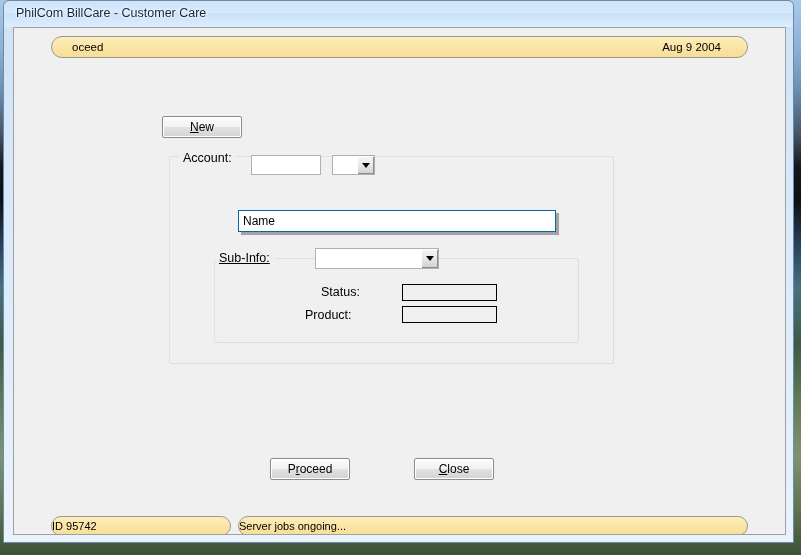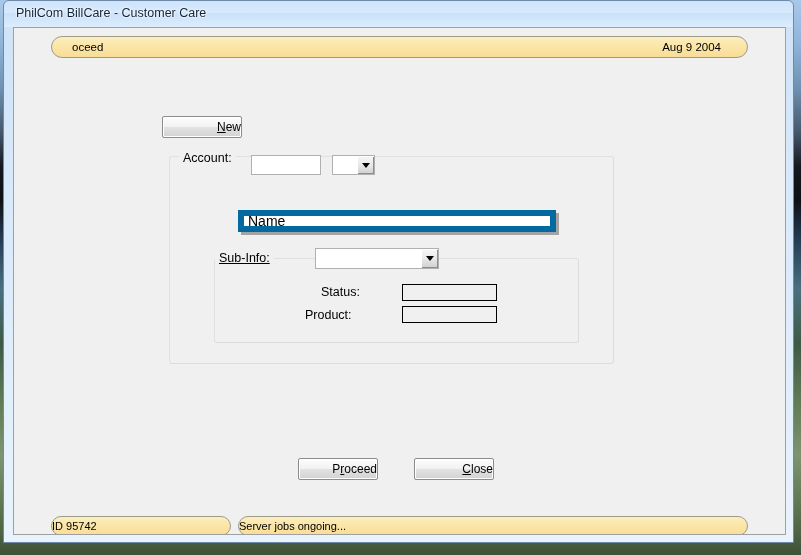--- a/index.html
+++ b/index.html
@@ -125,27 +125,27 @@
     border: 1px solid #8c8c8c;
     border-radius: 2px;
     font-size: 12px;
     color: #000;
     text-align: center;
     box-sizing: border-box;
     cursor: default;
     box-shadow: inset 0 0 0 1px #ffffff;
     display: flex;
     align-items: center;
-    justify-content: flex-end;
+    justify-content: center;
     font-family: "Liberation Sans", sans-serif;
   }
   .btn u { text-decoration: underline; }
 
   #btn-new      { left: 148px; top: 88px;  width: 80px; height: 22px; }
-  #btn-proceed  { left: 256px; top: 430px; width: 80px; height: 22px; margin-left: 28px; }
+  #btn-proceed  { left: 256px; top: 430px; width: 80px; height: 22px; }
   #btn-close    { left: 400px; top: 430px; width: 80px; height: 22px; }
 
   
   .groupbox {
     position: absolute;
     border: 1px solid #e0e0e0;
     border-right-color: #dcdcdc;
     border-bottom-color: #dcdcdc;
     border-radius: 3px;
     box-sizing: border-box;
@@ -217,23 +217,23 @@
   #cmb-subinfo { left: 301px; top: 220px; width: 124px; height: 21px; }
 
   
   #inp-name {
     position: absolute;
     left: 224px;
     top: 182px;
     width: 318px;
     height: 22px;
     background: #ffffff;
-    border: 6px solid #0369a1;
-    box-sizing: border-box;
-    font-size: 14px;
+    border: 1px solid #0369a1;
+    box-sizing: border-box;
+    font-size: 12px;
     color: #000;
     padding: 1px 4px;
     box-shadow: 3px 3px 0 rgba(0,0,0,0.32);
     outline: none;
     font-family: "Liberation Sans", sans-serif;
   }
 
   
   .ro-box {
     position: absolute;

